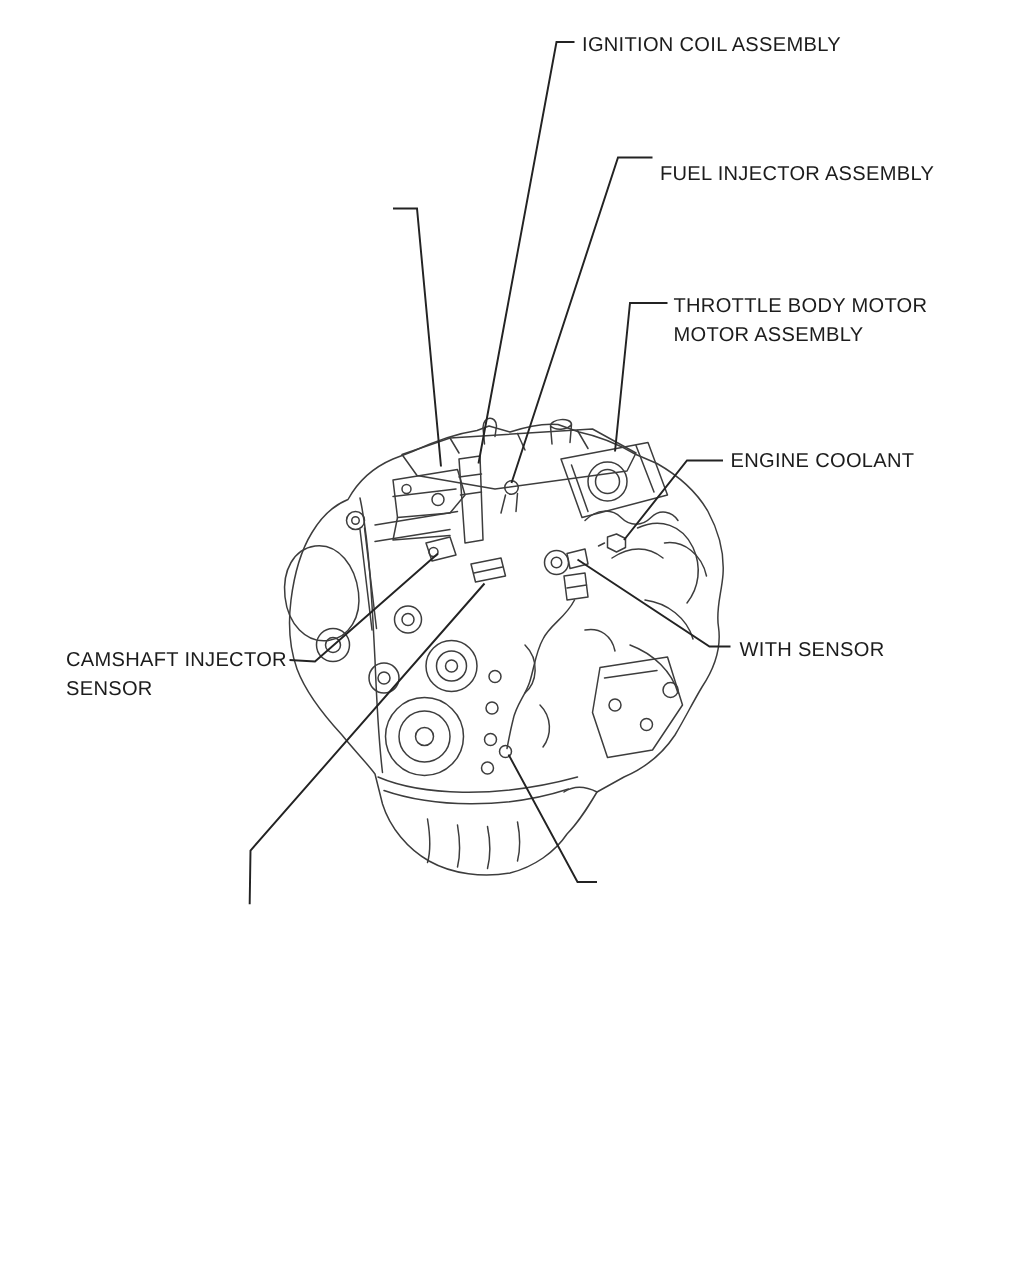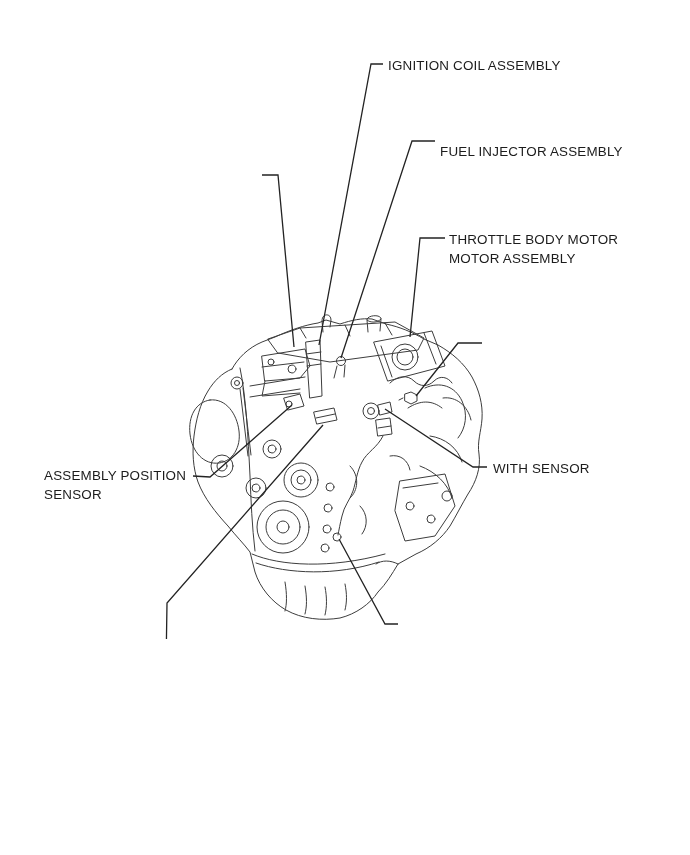--- a/index.html
+++ b/index.html
@@ -2,21 +2,20 @@
 <html><head>
 <meta charset="utf-8">
 <style>
   html,body{margin:0;padding:0;background:#ffffff;}
   .canvas{
     position:relative;
     width:690px;height:603px;
     background:#ffffff;
     font-family:"Liberation Sans", sans-serif;
     overflow:hidden;
-    margin-top:36px;
   }
   svg{position:absolute;left:0;top:0;}
   .art{stroke:#3d3d3d;fill:none;stroke-width:1;stroke-linejoin:round;stroke-linecap:round;}
   .leader{stroke:#232323;fill:none;stroke-width:1.3;stroke-linejoin:miter;stroke-linecap:butt;}
   .lbl{
     position:absolute;
     font-size:13.4px;
     line-height:18.8px;
     color:#1c1c1c;
     letter-spacing:0.2px;
@@ -200,24 +199,25 @@
 
   <div class="lbl" style="left:440px;top:107px">FUEL INJECTOR ASSEMBLY</div>
 
 
   <div class="lbl" style="left:449px;top:195px">
     <div>THROTTLE BODY MOTOR</div>
     <div>MOTOR ASSEMBLY</div>
   </div>
 
   <div class="lbl" style="left:487px;top:298px">
+    <div>ENGINE COOLANT</div>
   </div>
 
   <div class="lbl" style="left:493px;top:424px">WITH SENSOR</div>
 
   <div class="lbl" style="left:44px;top:431px">
-    <div>ASSEMBLY POSITION</div>
+    <div>CAMSHAFT INJECTOR</div>
     <div>SENSOR</div>
   </div>
 
 
 
 </div>
 
 </body></html>

